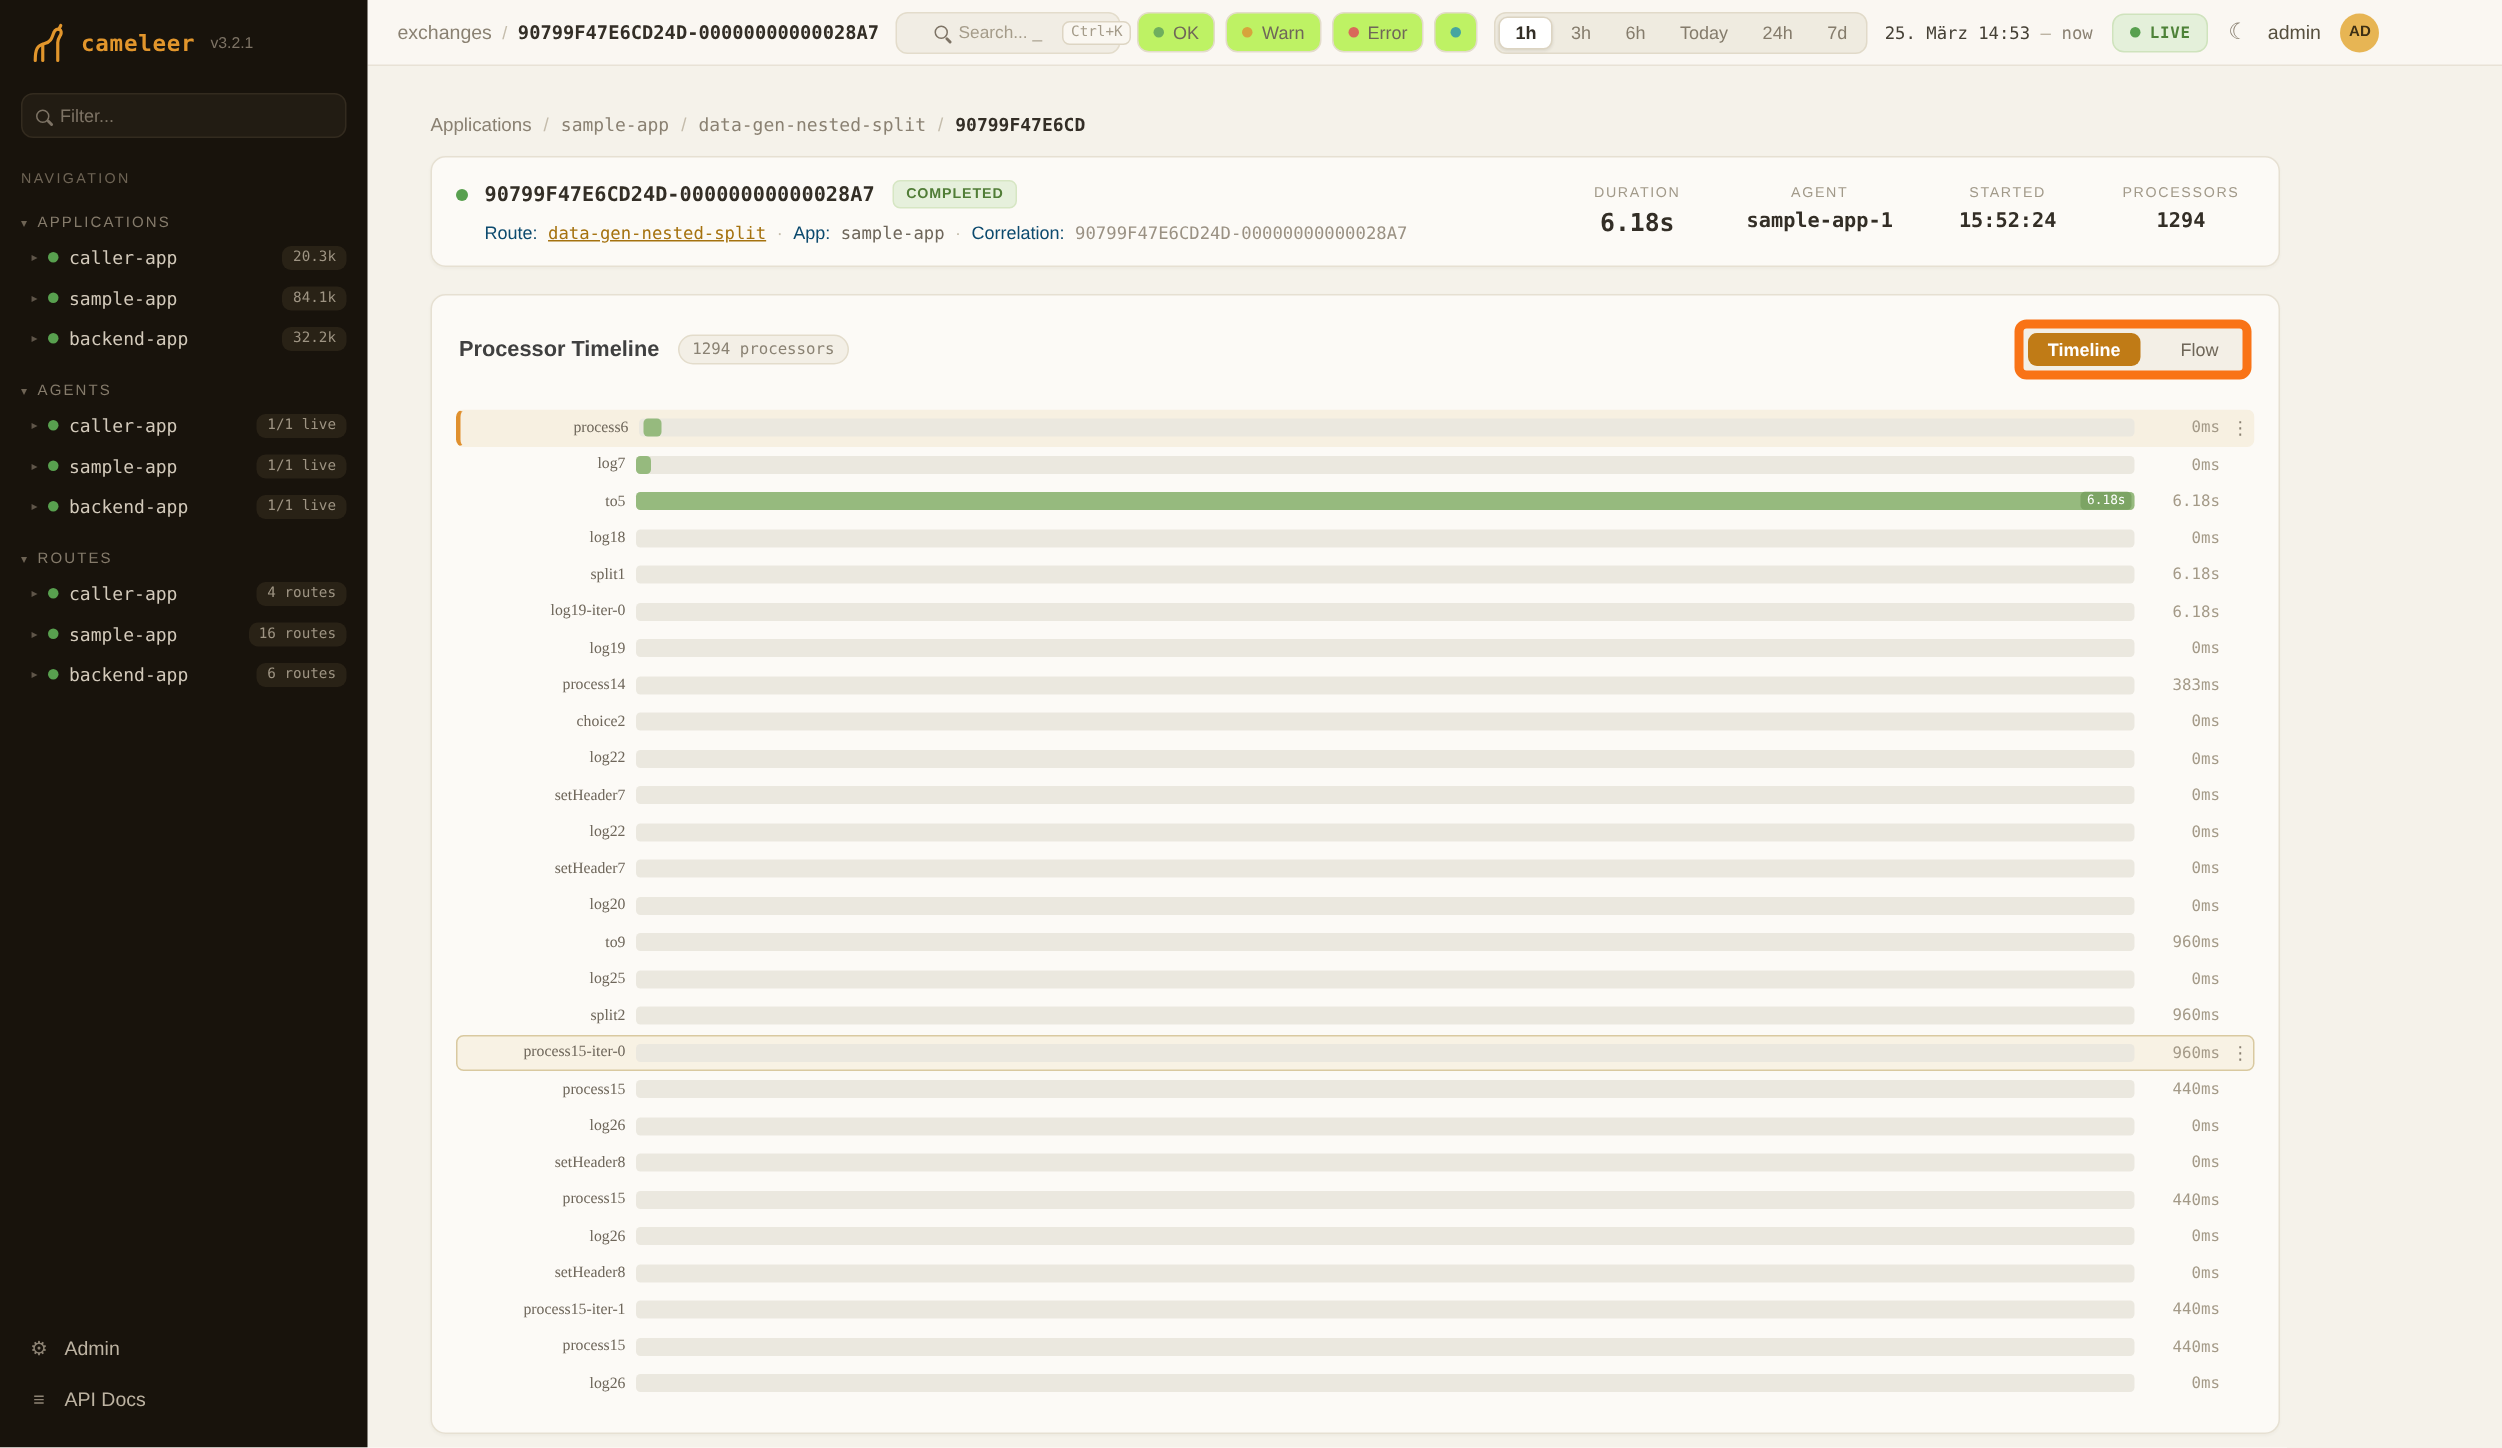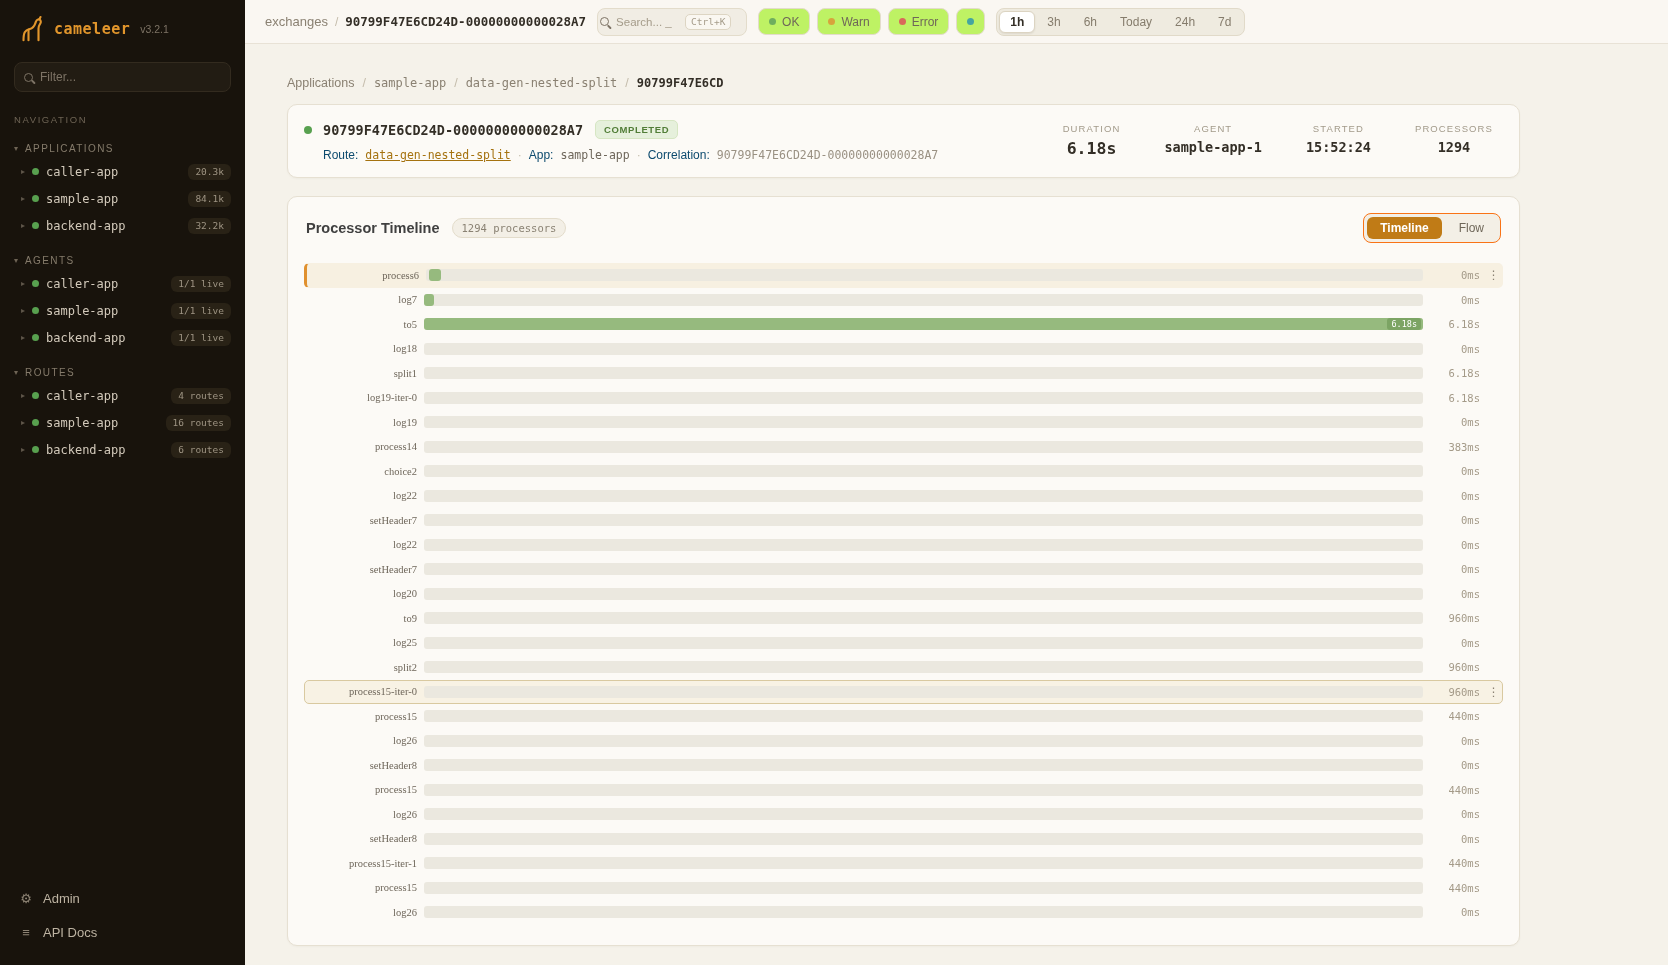--- a/index.html
+++ b/index.html
@@ -34,21 +34,21 @@
   .foot-item { display:flex; align-items:center; gap:9px; height:30px; color:#bdb3a2; font-size:13px; cursor:pointer; border-radius:6px; padding:0 4px; }
   .foot-icon { font-size:13px; color:#8d8374; width:16px; text-align:center; }
 
   
   .content { flex:1; display:flex; flex-direction:column; height:100%; overflow:hidden; }
   .topbar { height:44px; min-height:44px; background:#faf7f2; border-bottom:1px solid #e8e2d6; display:flex; align-items:center; gap:11px; padding:0 122px 0 20px; }
   .tb-crumb { display:flex; align-items:baseline; gap:7px; white-space:nowrap; }
   .tb-crumb .sec { font-size:13px; color:#8a8172; cursor:pointer; }
   .tb-crumb .sep { font-size:12px; color:#c4bcab; }
   .tb-crumb .id { font-family:"DejaVu Sans Mono", monospace; font-size:12.5px; font-weight:bold; color:#332e26; }
-  .searchbox { display:flex; align-items:center; gap:7px; background:#f1ede4; border:1px solid #e3dccb; border-radius:8px; height:28px; padding:0 2px; width:150px; }
+  .searchbox { display:flex; align-items:center; gap:7px; background:#f1ede4; border:1px solid #e3dccb; border-radius:8px; height:28px; padding:0 25px; width:150px; }
   .searchbox input { width:62px; background:transparent; border:none; outline:none; font-size:11.5px; color:#57503f; font-family:"Liberation Sans",sans-serif; }
   .searchbox input::placeholder { color:#a59c8a; }
   .kbd { font-family:"DejaVu Sans Mono", monospace; font-size:9.5px; color:#a59c8a; border:1px solid #ddd5c3; border-radius:5px; padding:1.5px 5px; background:#faf7f1; white-space:nowrap; }
   .chips { display:flex; align-items:center; gap:7px; }
   .chip { display:flex; align-items:center; gap:6px; background:#bef264; border:1px solid #e3dccb; border-radius:8px; height:27px; padding:0 10px; font-size:12px; color:#6f6759; cursor:pointer; font-family:"Liberation Sans",sans-serif; }
   .chip-dot { width:7px; height:7px; border-radius:50%; }
   .seg { display:flex; align-items:center; background:#efebe0; border:1px solid #e1dac9; border-radius:8px; padding:2px; gap:1px; }
   .seg-btn { border:none; background:transparent; font-size:12px; color:#857c6c; padding:4px 11px; border-radius:6px; cursor:pointer; font-family:"Liberation Sans",sans-serif; }
   .seg-btn.active { background:#ffffff; border:1px solid #dcd4c2; box-shadow:0 1px 2px rgba(60,50,30,.10); color:#332e26; font-weight:bold; padding:3px 10px; }
   .tb-right { margin-left:auto; display:flex; align-items:center; gap:13px; white-space:nowrap; }
@@ -88,21 +88,21 @@
   .ex-stats { display:flex; gap:44px; padding-top:3px; }
   .stat { text-align:center; }
   .stat-label { font-size:9.5px; letter-spacing:1.1px; color:#a29a8a; margin-bottom:5px; }
   .stat-value { font-family:"DejaVu Sans Mono", monospace; font-size:13.5px; font-weight:bold; color:#332e26; }
   .stat-value.big { font-size:16.5px; }
 
   .tl-card { padding:14px 16px 20px; }
   .tl-header { display:flex; align-items:center; gap:12px; padding:2px 2px 14px; }
   .tl-title { font-size:14.5px; font-weight:bold; color:#404040; }
   .tl-badge { font-family:"DejaVu Sans Mono", monospace; font-size:10.5px; color:#8a8273; background:#f3efe6; border:1px solid #e3dccb; border-radius:10px; padding:3px 9px; }
-  .tl-toggle { margin-left:auto; display:flex; background:#f3efe6; border:1px solid #f97316; border-radius:8px; padding:3px; gap:4px; }
+  .tl-toggle { margin-left:auto; display:flex; background:#f3efe6; border:6px solid #f97316; border-radius:8px; padding:3px; gap:14px; }
   .toggle-btn { border:none; background:transparent; font-size:12px; color:#6f6759; padding:4px 13px; border-radius:6px; cursor:pointer; font-family:"Liberation Sans",sans-serif; }
   .toggle-btn.active { background:#c07b16; color:#ffffff; font-weight:bold; }
 
   .tl-rows { margin-top:6px; }
   .trow { display:flex; align-items:center; height:24.5px; gap:7px; padding:0 2px 0 0; border:1px solid transparent; border-radius:5px; cursor:pointer; }
   .trow.selected { background:#f7f0e1; border-left:3px solid #e0902e; }
   .trow.outlined { background:#f8f2e4; border:1px solid #d9c9a0; }
   .tlabel { width:112px; min-width:112px; text-align:right; font-family:Liberation Serif, serif; font-size:10.5px; color:#6e665a; white-space:nowrap; overflow:hidden; }
   .track { flex:1; height:12px; background:#ebe8df; border-radius:3px; position:relative; }
   .bar { position:absolute; top:0; height:12px; background:#96ba7e; border-radius:3px; min-width:4px; }
@@ -256,20 +256,34 @@
 
       <div class="seg">
           <button class="seg-btn active">1h</button>
           <button class="seg-btn">3h</button>
           <button class="seg-btn">6h</button>
           <button class="seg-btn">Today</button>
           <button class="seg-btn">24h</button>
           <button class="seg-btn">7d</button>
         </div>
 
+      <div class="tb-right">
+        <div class="daterange">
+          <span class="d">25. März 14:53</span>
+          <span class="dash">—</span>
+          <span class="now">now</span>
+        </div>
+        <div class="live">
+          <span class="dot"></span>
+          <span class="txt">LIVE</span>
+        </div>
+        <span class="moon">☾</span>
+        <span class="username">admin</span>
+        <div class="avatar">AD</div>
+      </div>
     </header>
 
     <main class="main">
       <div class="main-inner">
         <div class="bc">
             <span class="bc-seg">Applications</span>
             <span class="bc-sep">/</span>
             <span class="bc-seg mono">sample-app</span>
             <span class="bc-sep">/</span>
             <span class="bc-seg mono">data-gen-nested-split</span>

